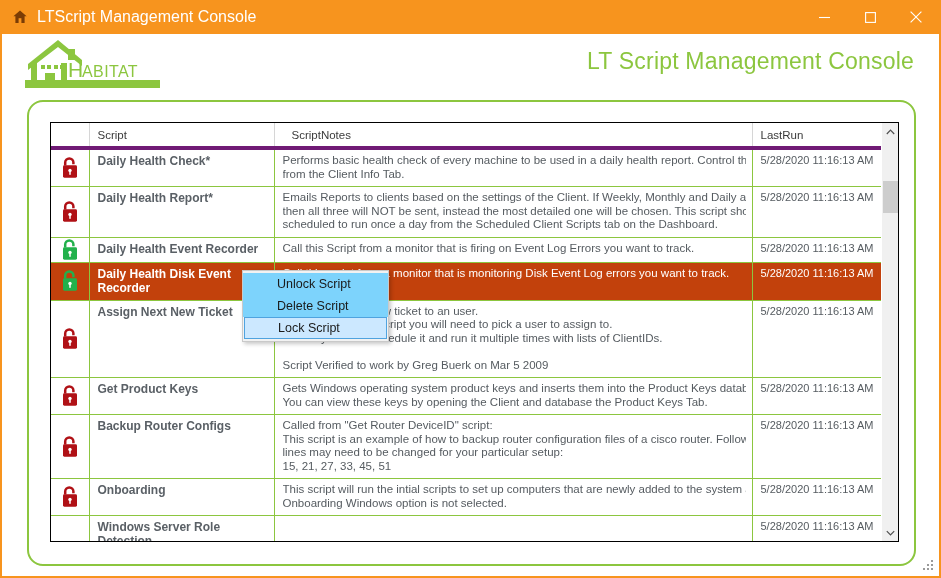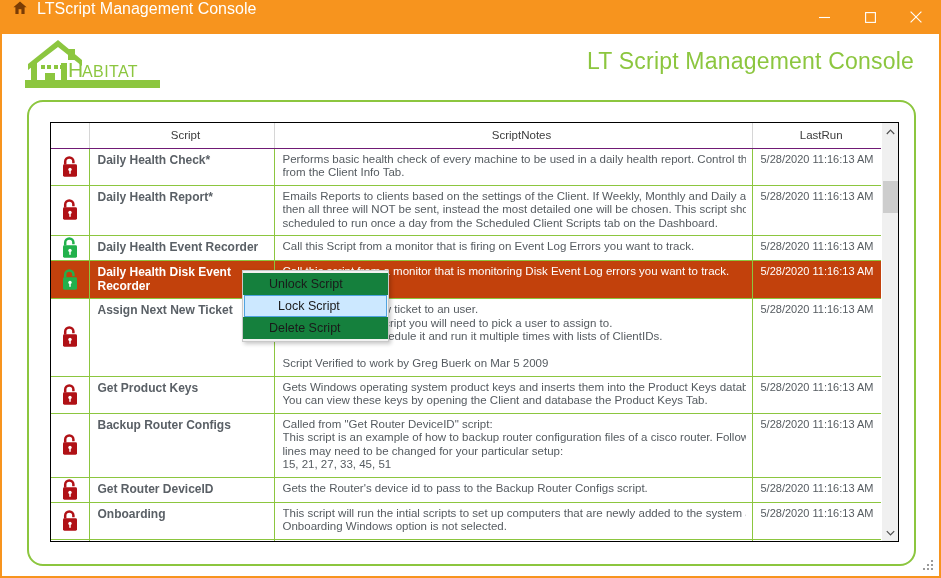--- a/index.html
+++ b/index.html
@@ -21,21 +21,21 @@
     border-top: none;
     overflow: hidden;
   }
 
   
   #title-bar {
     position: relative;
     height: 34px;
     background: #F7941E;
     display: flex;
-    align-items: flex-start;
+    align-items: center;
     color: #ffffff;
   }
   #title-bar-icon {
     width: 16px; height: 16px;
     margin-left: 10px; margin-right: 9px;
     position: relative;
     flex: 0 0 auto;
   }
   #window-controls {
     margin-left: auto;
@@ -105,26 +105,26 @@
   }
   table.grid {
     border-collapse: collapse;
     width: 831px;
     table-layout: fixed;
     font-family: "Liberation Sans", sans-serif;
   }
   table.grid thead th {
     height: 25px;
     background: #ffffff;
-    border-bottom: 1px solid #701a75;
+    border-bottom: 4px solid #701a75;
     border-right: 1px solid #d6d6d6;
     font-size: 11.5px;
     font-weight: normal;
     color: #3b3b3b;
-    text-align: center;
+    text-align: left;
     padding: 0 0 0 8px;
     vertical-align: middle;
   }
   table.grid thead th.col-lock { width: 38px; padding: 0; }
   table.grid thead th.col-script { width: 185px; }
   table.grid thead th.col-notes { width: 478px; padding-left: 17px; }
   table.grid thead th.col-lastrun { width: 130px; border-right: none; }
 
   table.grid tbody td {
     border-bottom: 1px solid #8CC63F;
@@ -202,24 +202,24 @@
     background: #F2F2F2;
     border: 1px solid #c9c9c9;
     box-shadow: 2px 2px 4px rgba(0,0,0,0.22);
     padding: 2px 0 2px 0;
     z-index: 40;
   }
   .ctx-item {
     height: 22px;
     display: flex;
     align-items: center;
-    padding-left: 26px;
+    padding-left: 34px;
     font-size: 12.5px;
     color: #1a1a1a;
-    background: #15803d;
+    background: #7dd3fc;
     white-space: nowrap;
   }
   .ctx-item.highlight {
     background: #CCE8FF;
     border: 1px solid #4FA3DF;
     margin: 0 1px;
     padding-left: 33px;
     height: 22px;
   }
 
@@ -417,33 +417,20 @@
                   </td>
                   <td class="cell-lastrun">5/28/2020 11:16:13 AM</td>
                 </tr>
                 <tr>
                   <td class="cell-lock"><svg class="padlock" width="20" height="24" viewBox="0 0 20 24">
                       <path d="M5.2 9.5 L5.2 6.6 A4.1 4.1 0 0 1 13.4 6.6 L13.4 8.2" fill="none" stroke="#B01116" stroke-width="2.5"></path>
                       <rect x="3" y="9.3" width="14" height="12.4" rx="1.4" fill="#B01116"></rect>
                       <circle cx="10" cy="14.4" r="1.7" fill="#ffffff"></circle>
                       <rect x="9.25" y="14.8" width="1.5" height="4" fill="#ffffff"></rect>
                     </svg></td>
-                  <td class="cell-script">Get Router DeviceID</td>
-                  <td class="cell-notes">
-                    <span class="notes-line">Gets the Router's device id to pass to the Backup Router Configs script.</span>
-                  </td>
-                  <td class="cell-lastrun">5/28/2020 11:16:13 AM</td>
-                </tr>
-                <tr>
-                  <td class="cell-lock"><svg class="padlock" width="20" height="24" viewBox="0 0 20 24">
-                      <path d="M5.2 9.5 L5.2 6.6 A4.1 4.1 0 0 1 13.4 6.6 L13.4 8.2" fill="none" stroke="#B01116" stroke-width="2.5"></path>
-                      <rect x="3" y="9.3" width="14" height="12.4" rx="1.4" fill="#B01116"></rect>
-                      <circle cx="10" cy="14.4" r="1.7" fill="#ffffff"></circle>
-                      <rect x="9.25" y="14.8" width="1.5" height="4" fill="#ffffff"></rect>
-                    </svg></td>
                   <td class="cell-script">Onboarding</td>
                   <td class="cell-notes">
                     <span class="notes-line">This script will run the intial scripts to set up computers that are newly added to the system and the</span>
                     <span class="notes-line">Onboarding Windows option is not selected.</span>
                   </td>
                   <td class="cell-lastrun">5/28/2020 11:16:13 AM</td>
                 </tr>
                 <tr>
                   <td class="cell-lock"></td>
                   <td class="cell-script">Windows Server Role Detection</td>
@@ -467,22 +454,22 @@
             </svg>
           </div>
         </div>
 
       </div>
     </div>
   </div>
 
   <div id="context-menu">
       <div class="ctx-item">Unlock Script</div>
+      <div class="ctx-item">Delete Script</div>
       <div class="ctx-item highlight">Lock Script</div>
-      <div class="ctx-item">Delete Script</div>
     </div>
 
   <div id="resize-grip">
     <div class="grip-dot" style="left:9px; top:1px;"></div>
     <div class="grip-dot" style="left:5px; top:5px;"></div>
     <div class="grip-dot" style="left:9px; top:5px;"></div>
     <div class="grip-dot" style="left:1px; top:9px;"></div>
     <div class="grip-dot" style="left:5px; top:9px;"></div>
     <div class="grip-dot" style="left:9px; top:9px;"></div>
   </div>

